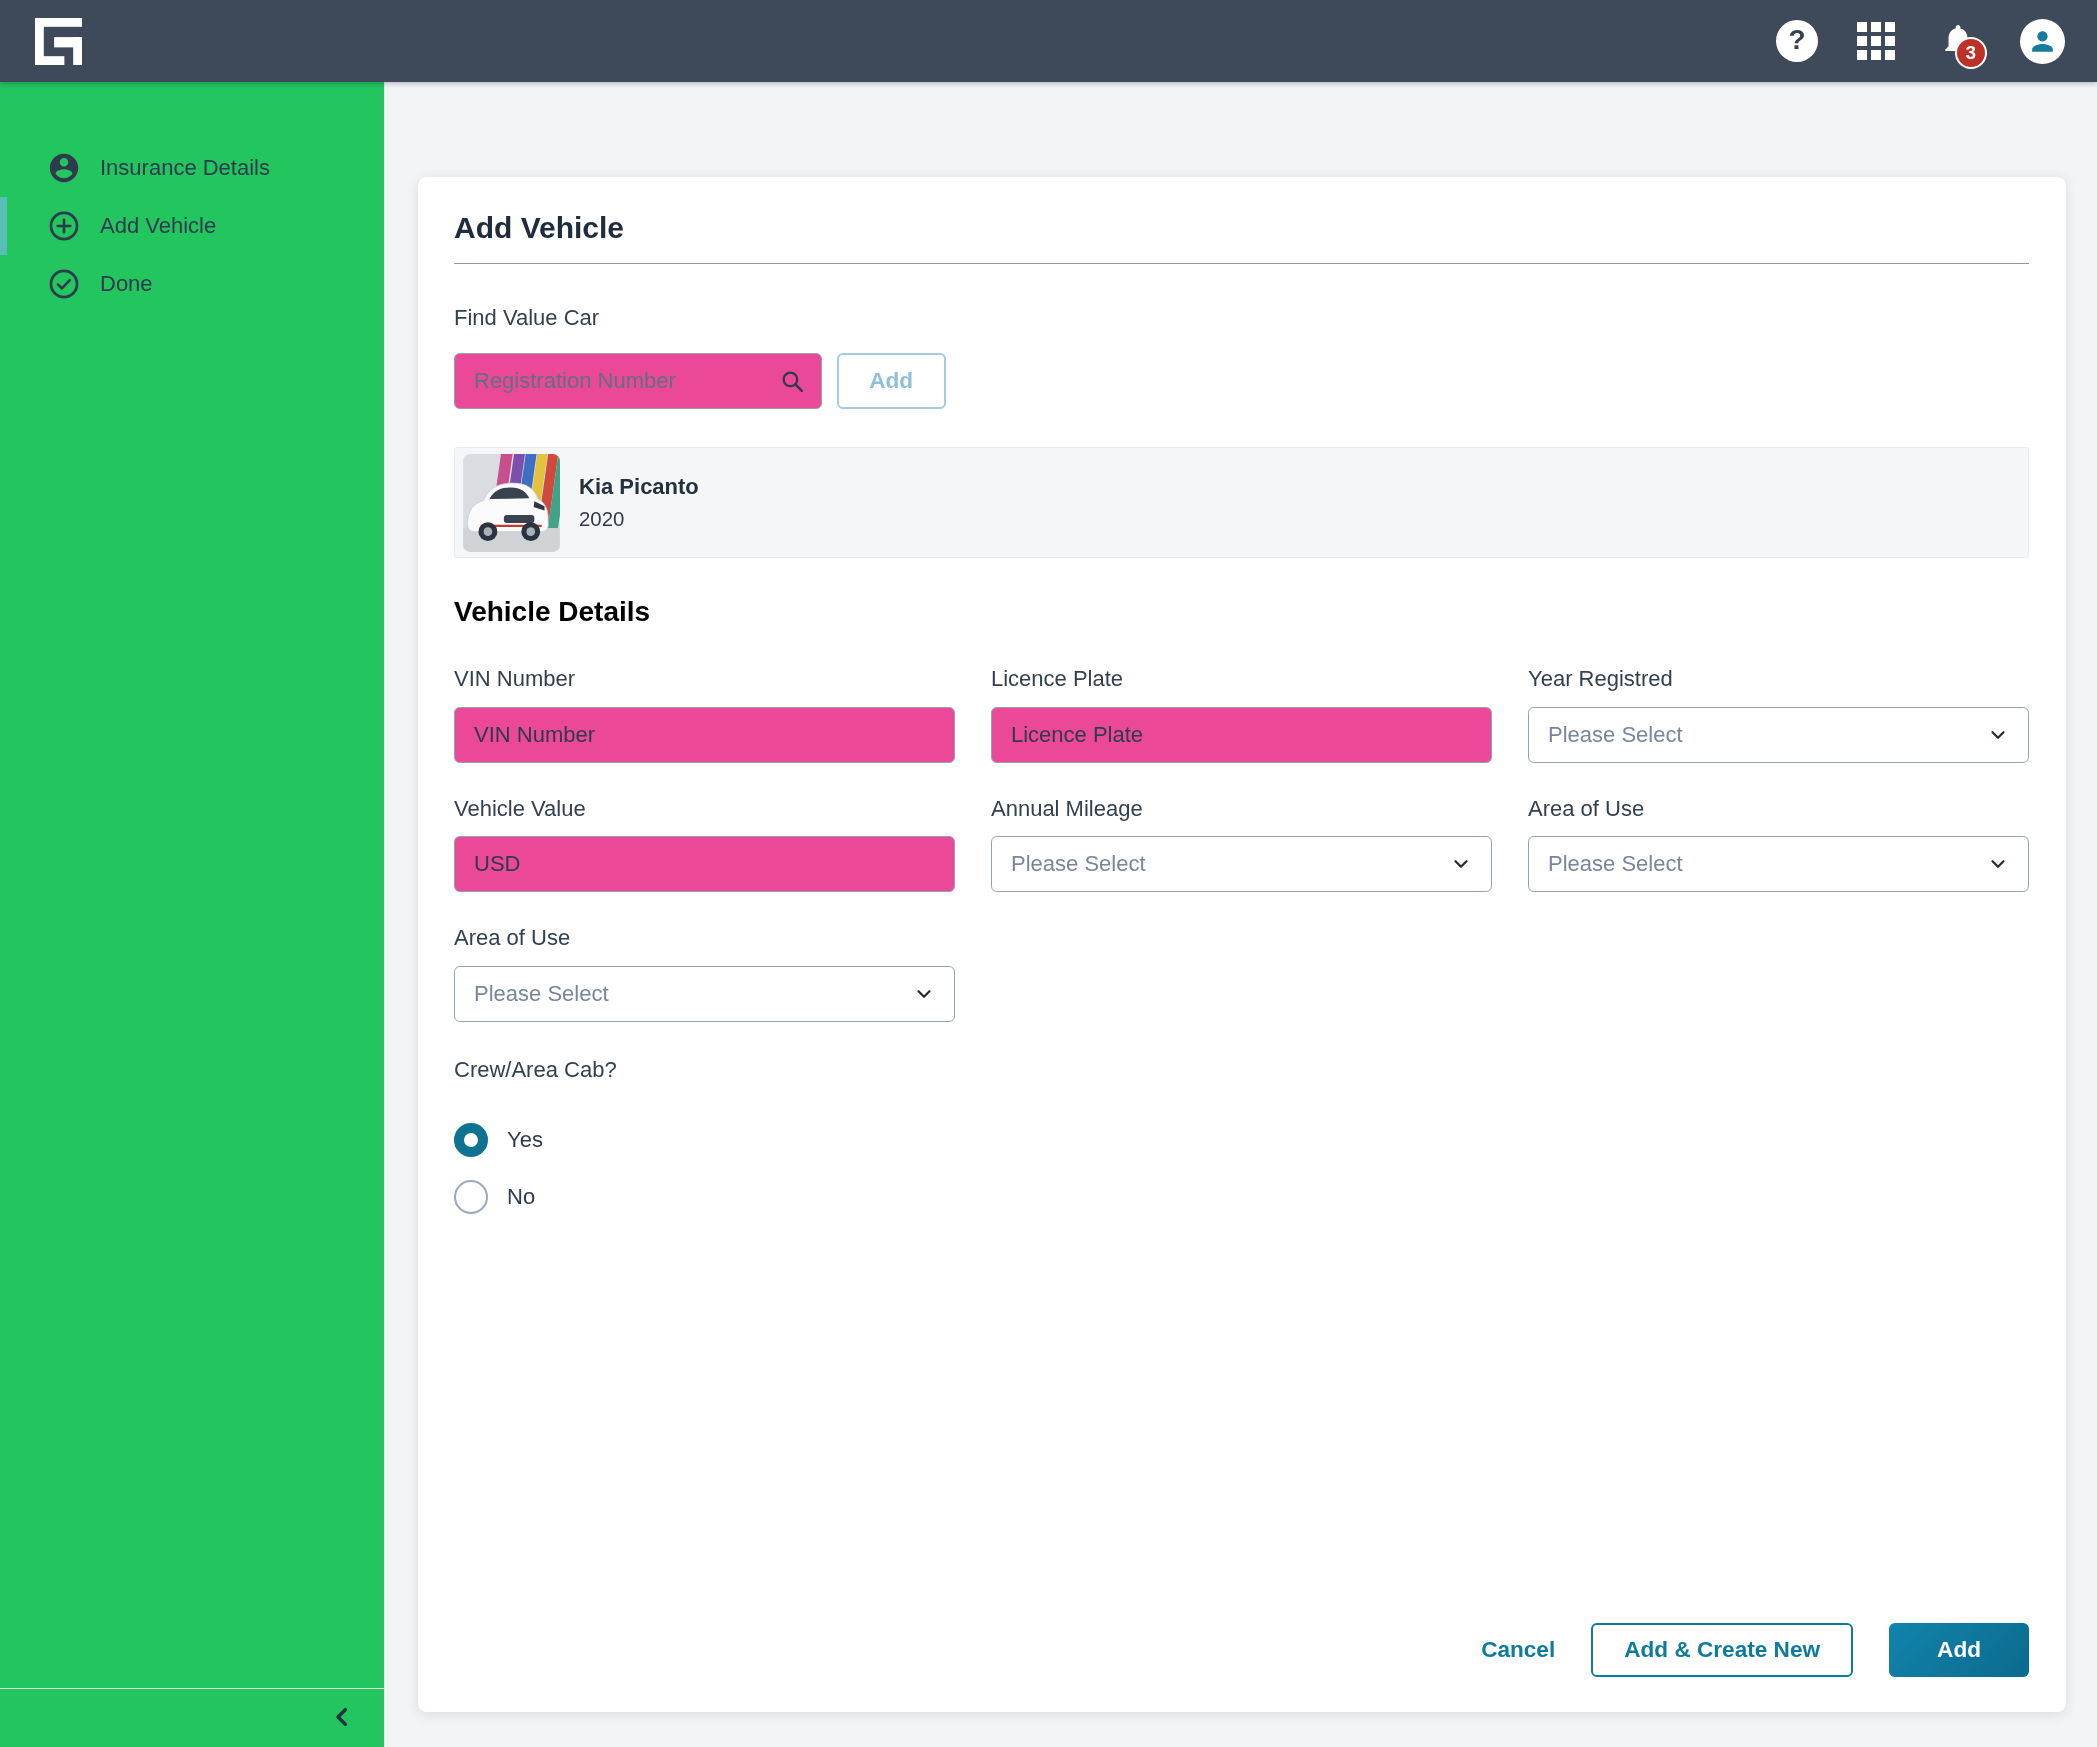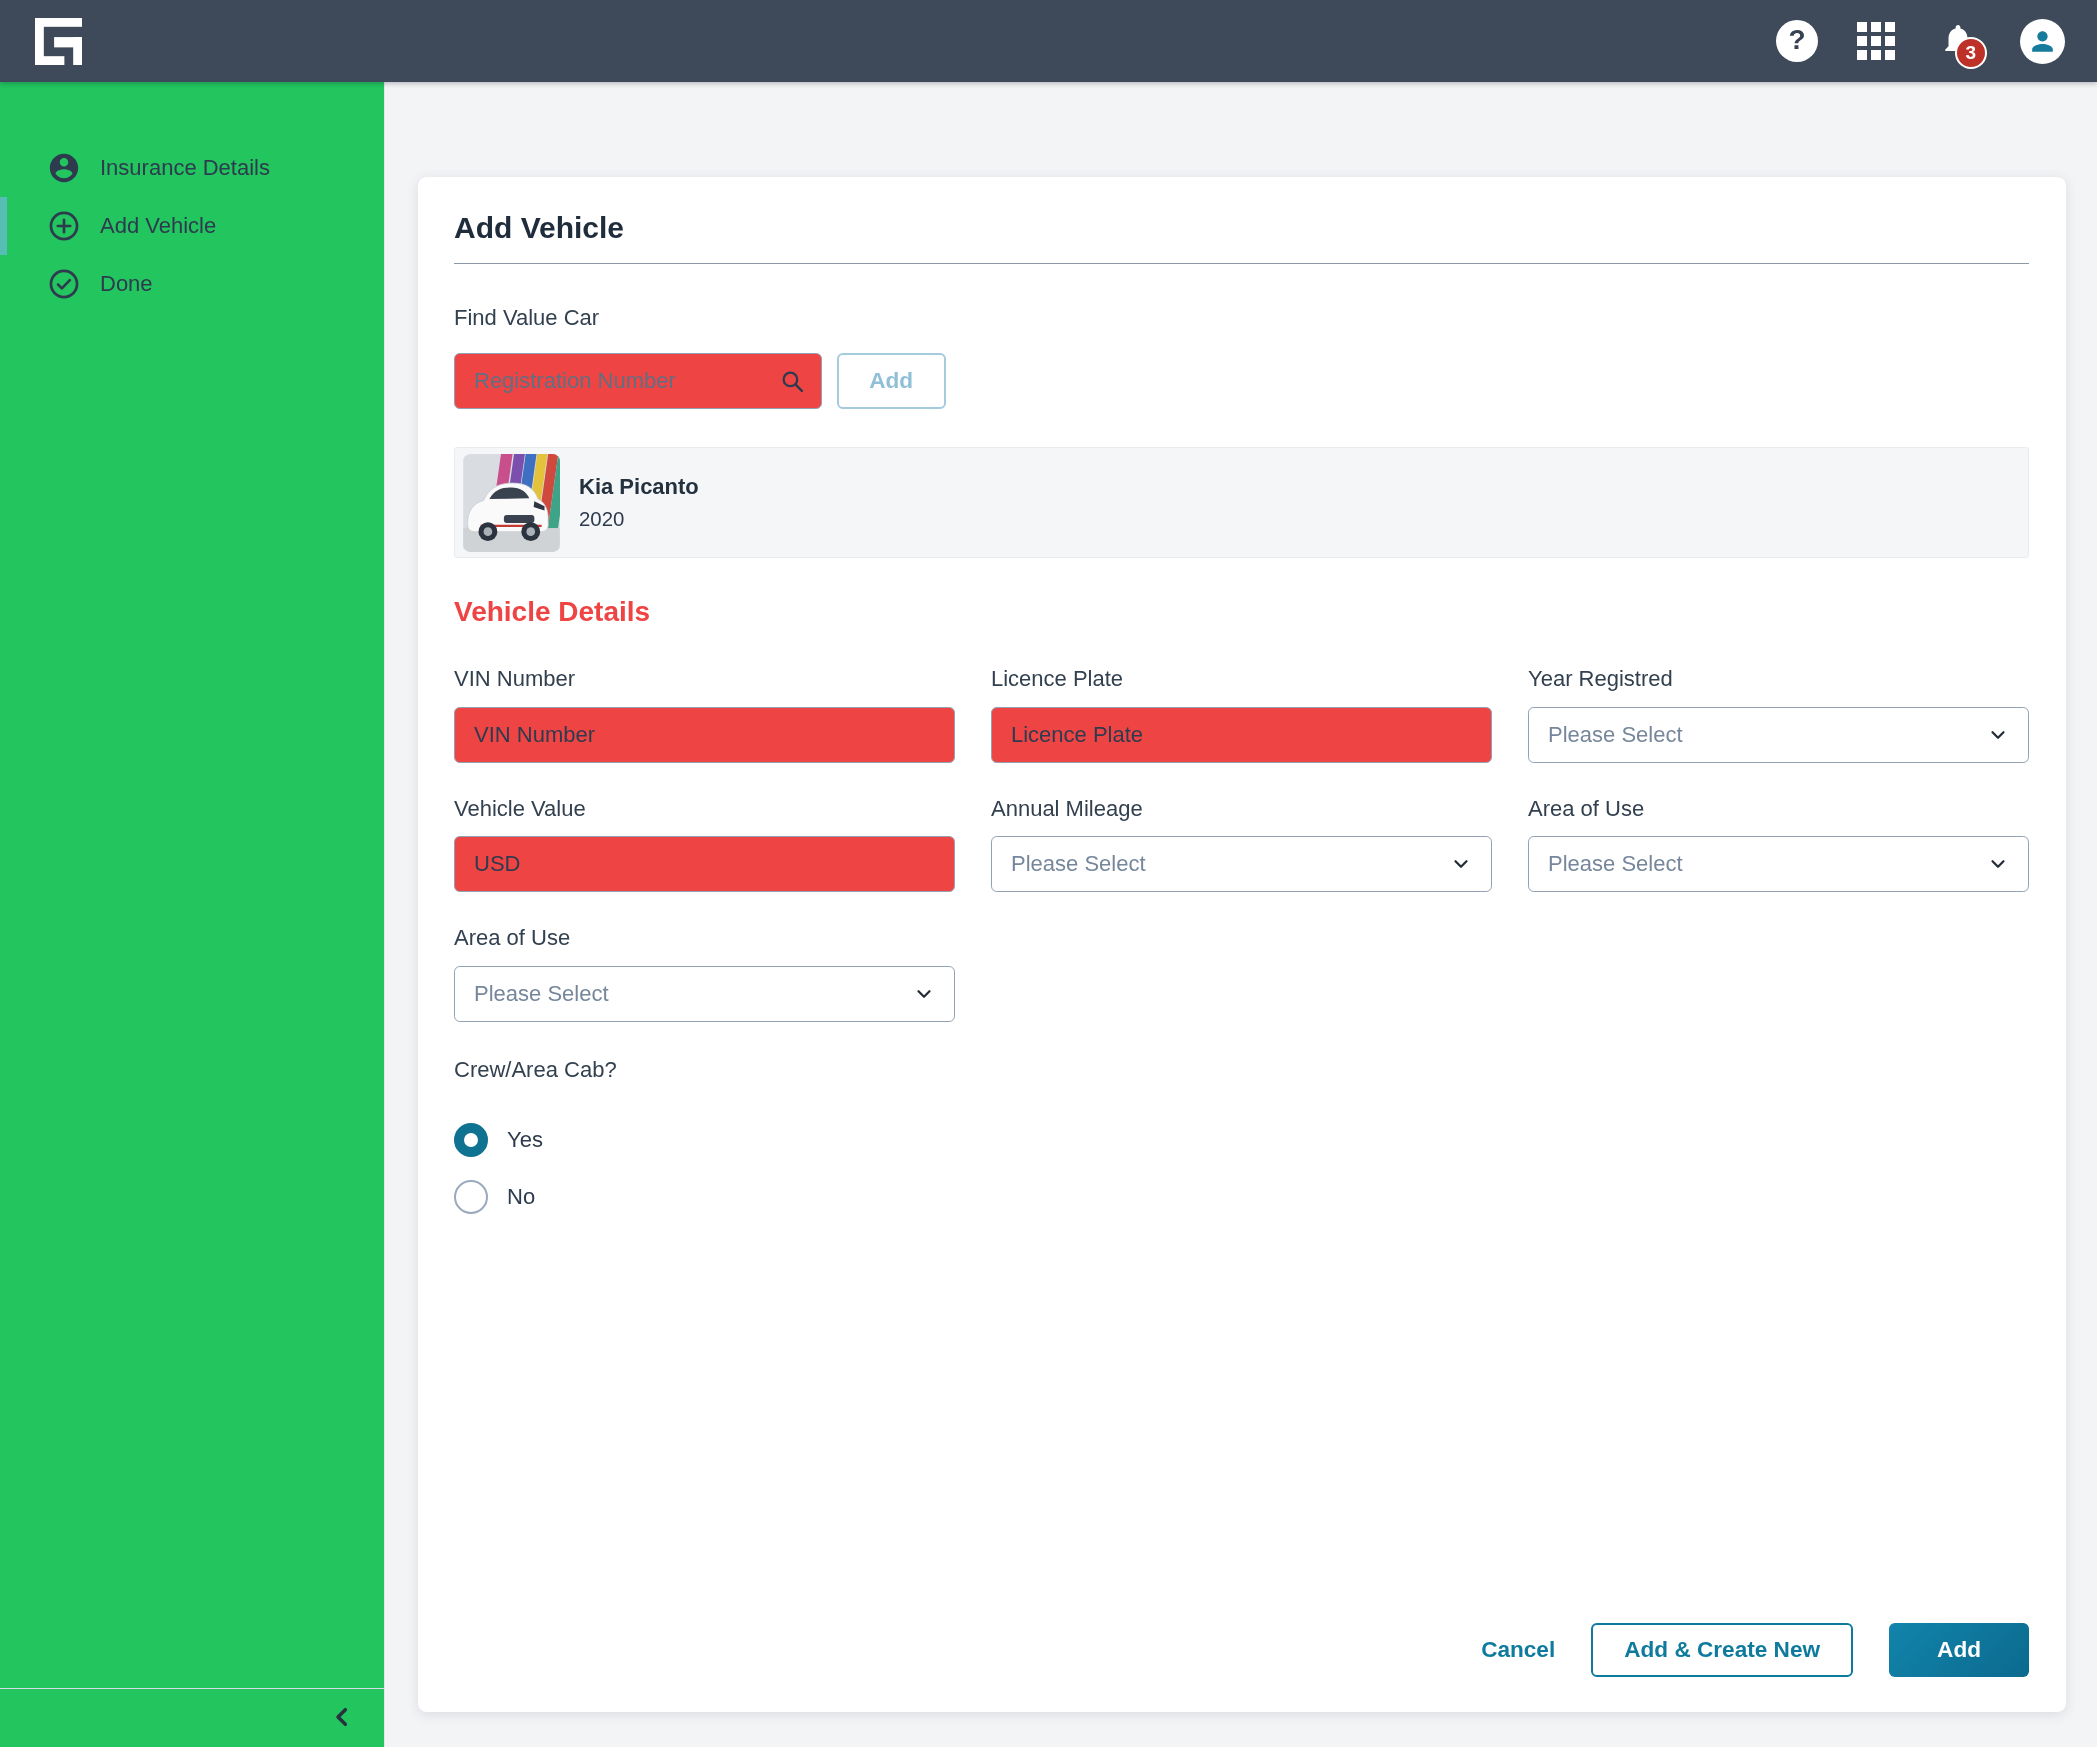--- a/index.html
+++ b/index.html
@@ -88,21 +88,21 @@
   .page-title { font-size:30px; font-weight:bold; color:#1E2C3C; }
   .title-rule { height:1.5px; background:#8D98A6; border:none; margin-top:17.5px; }
 
   .field-label { font-size:22px; color:#32404F; display:block; }
 
   .find-label { margin-top:41px; }
   .find-row { margin-top:22px; display:flex; gap:14.6px; }
   .reg-wrap { position:relative; width:368px; }
   .text-input {
     width:100%; height:56px; border:1.5px solid #92A2B4; border-radius:5.8px;
-    font-size:22px; color:#2E3B4E; padding:0 19px; background:#ef4444; outline:none;
+    font-size:22px; color:#2E3B4E; padding:0 19px; background:#ec4899; outline:none;
     font-family:inherit;
   }
   .reg-wrap input { padding-right:58px; }
   .reg-wrap input::placeholder { color:#5F7082; opacity:1; }
   .reg-wrap .mag { position:absolute; right:17.5px; top:16px; width:25px; height:25px; }
   .btn-add-disabled {
     width:109px; height:56px; background:#FFFFFF; border:2.2px solid #A5CBDE; border-radius:5.8px;
     color:#8FC0D8; font-size:22.6px; font-weight:bold; cursor:default; font-family:inherit;
   }
 
@@ -113,21 +113,21 @@
   }
   .car-img { width:97px; height:98px; border-radius:7.3px; overflow:hidden; flex:none; }
   .car-img svg { display:block; width:100%; height:100%; }
   .result-name { font-size:22px; font-weight:bold; color:#24313F; }
   .result-year { font-size:20.4px; color:#2E3B4E; margin-top:7.3px; }
 
   .info-row { margin-top:17.5px; display:flex; align-items:center; gap:14.6px; }
   .info-row svg { width:29px; height:29px; flex:none; }
   .info-text { font-size:21px; color:#2E3B4E; }
 
-  .vd-heading { margin-top:38px; font-size:28px; font-weight:bold; color:#ef4444; }
+  .vd-heading { margin-top:38px; font-size:28px; font-weight:bold; color:#000000; }
 
   .fields-grid {
     margin-top:38px; display:grid; grid-template-columns:repeat(3,1fr);
     column-gap:36px; row-gap:33px;
   }
   .field .field-label { margin-bottom:14.6px; }
   .select-box {
     height:56px; border:1.5px solid #92A2B4; border-radius:5.8px; background:#fff;
     display:flex; align-items:center; justify-content:space-between;
     padding:0 19px; cursor:pointer;

